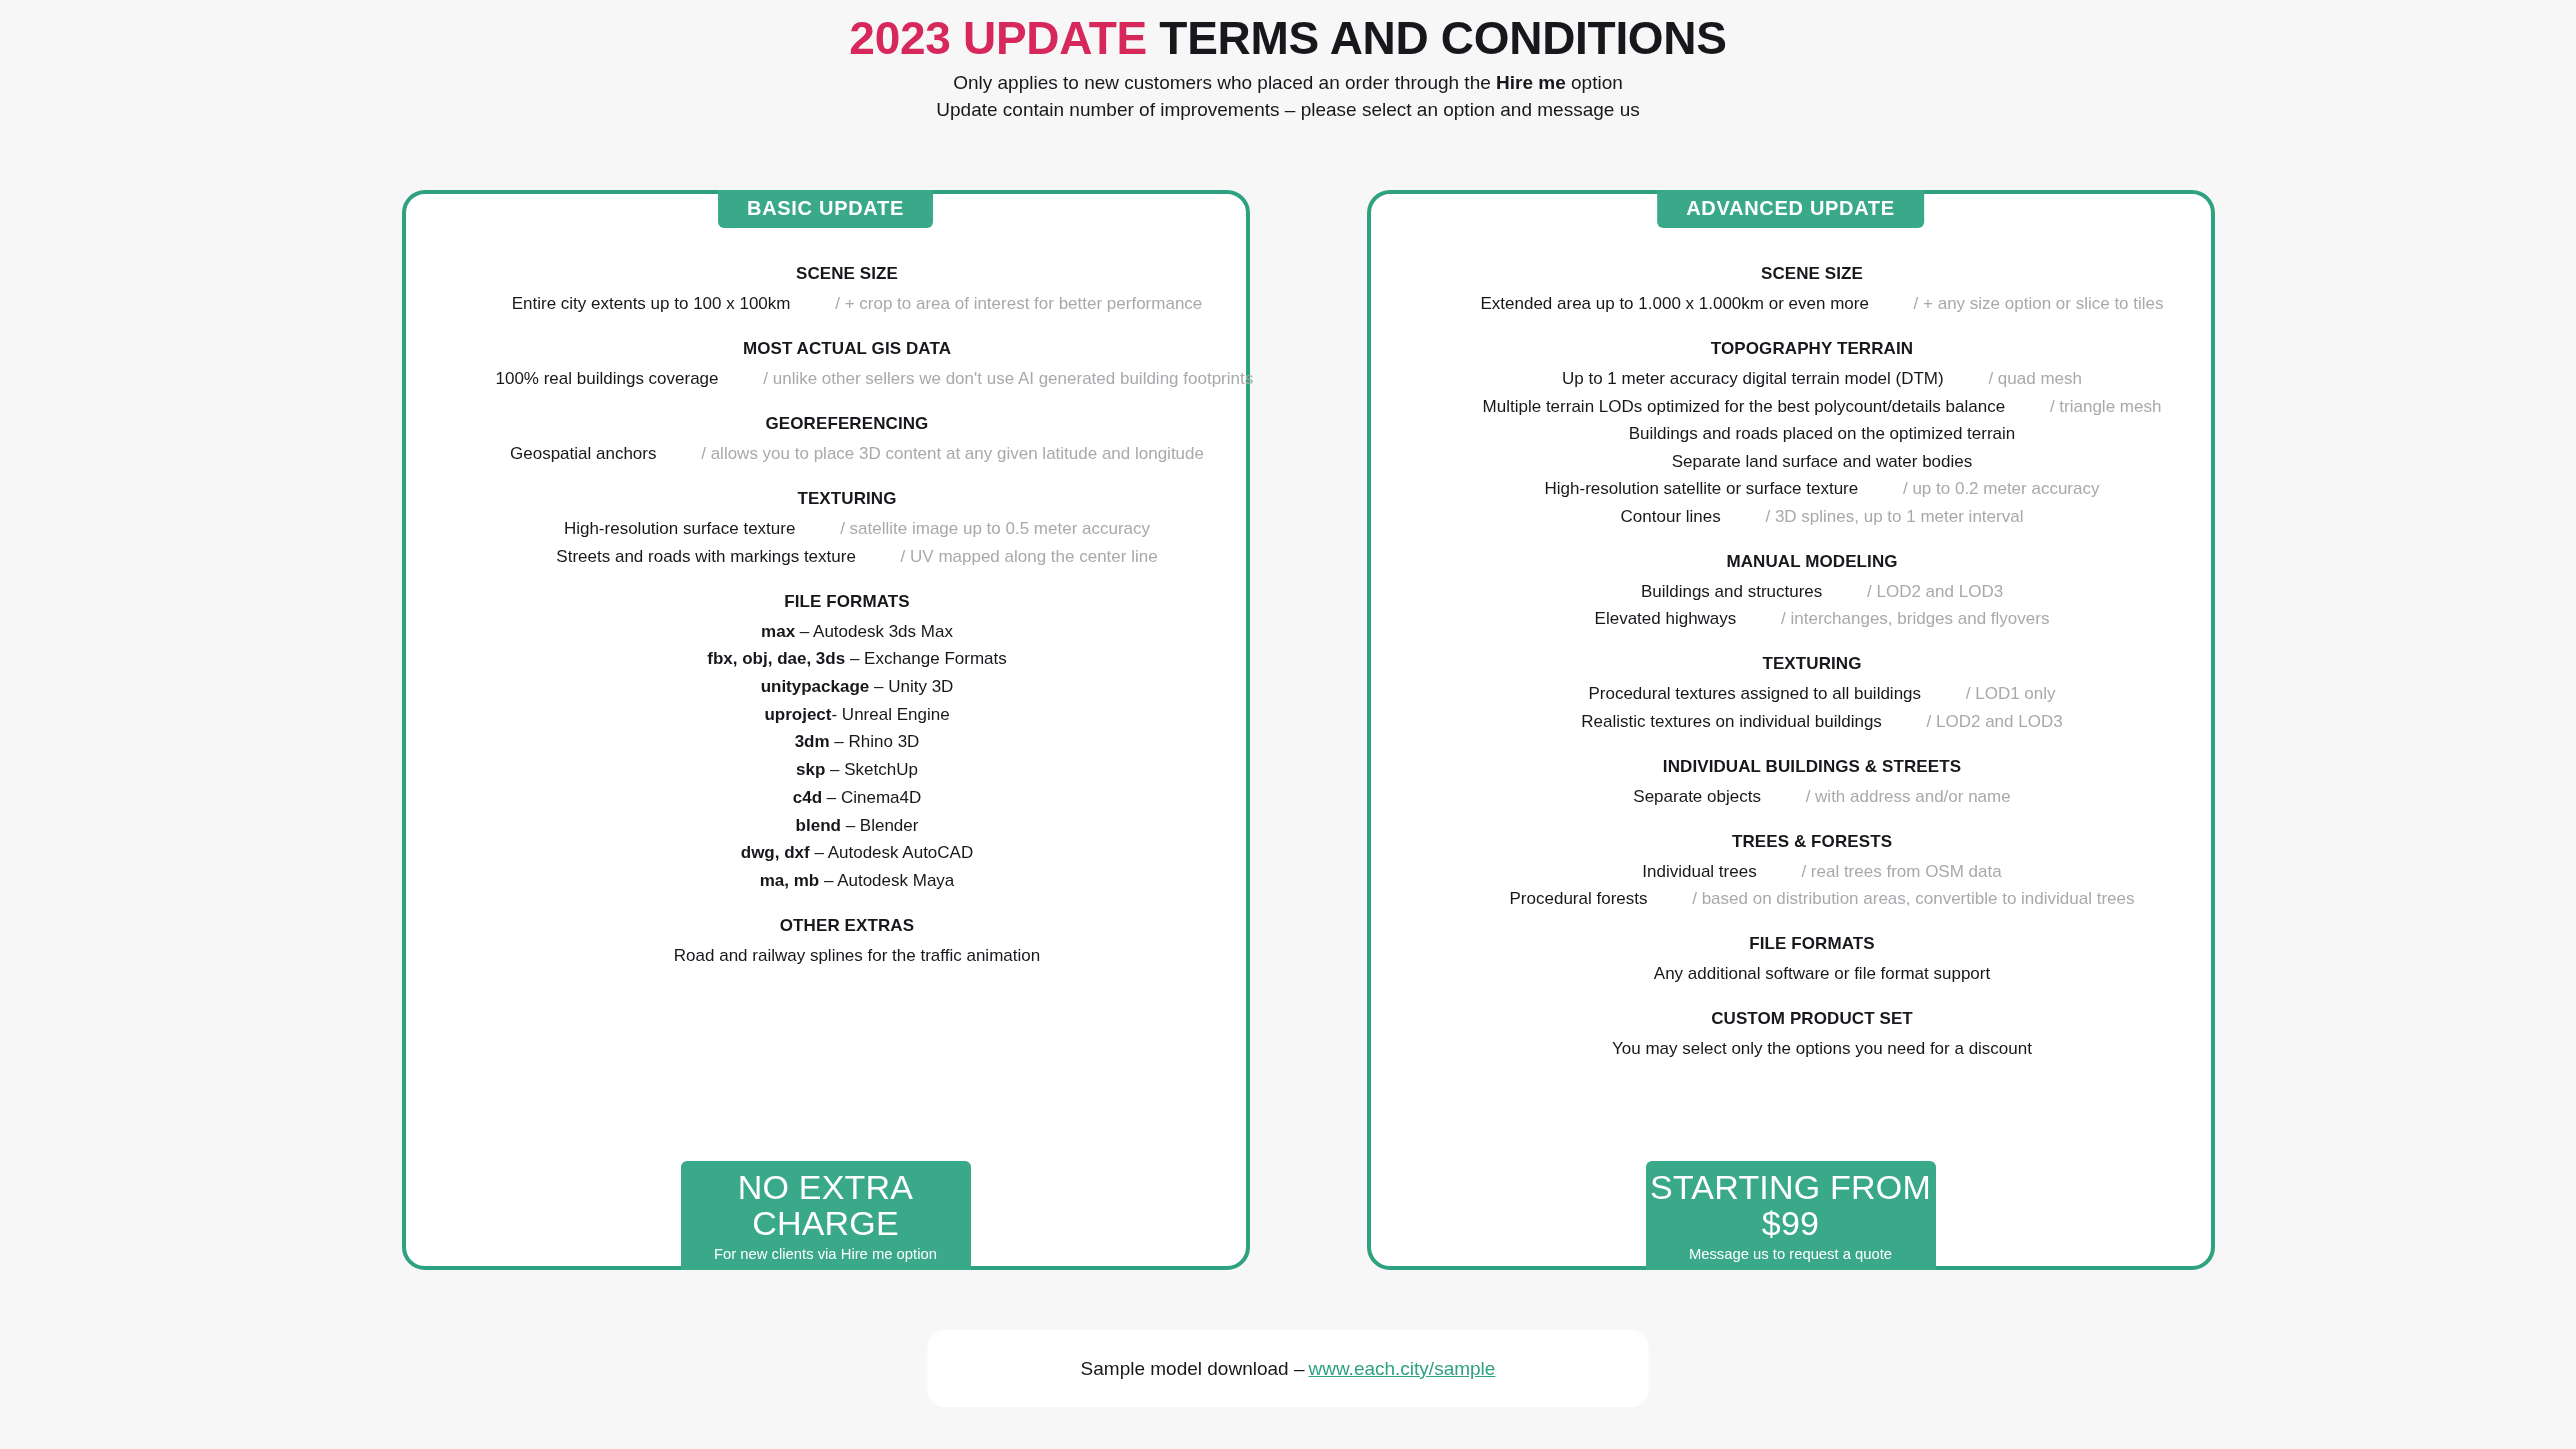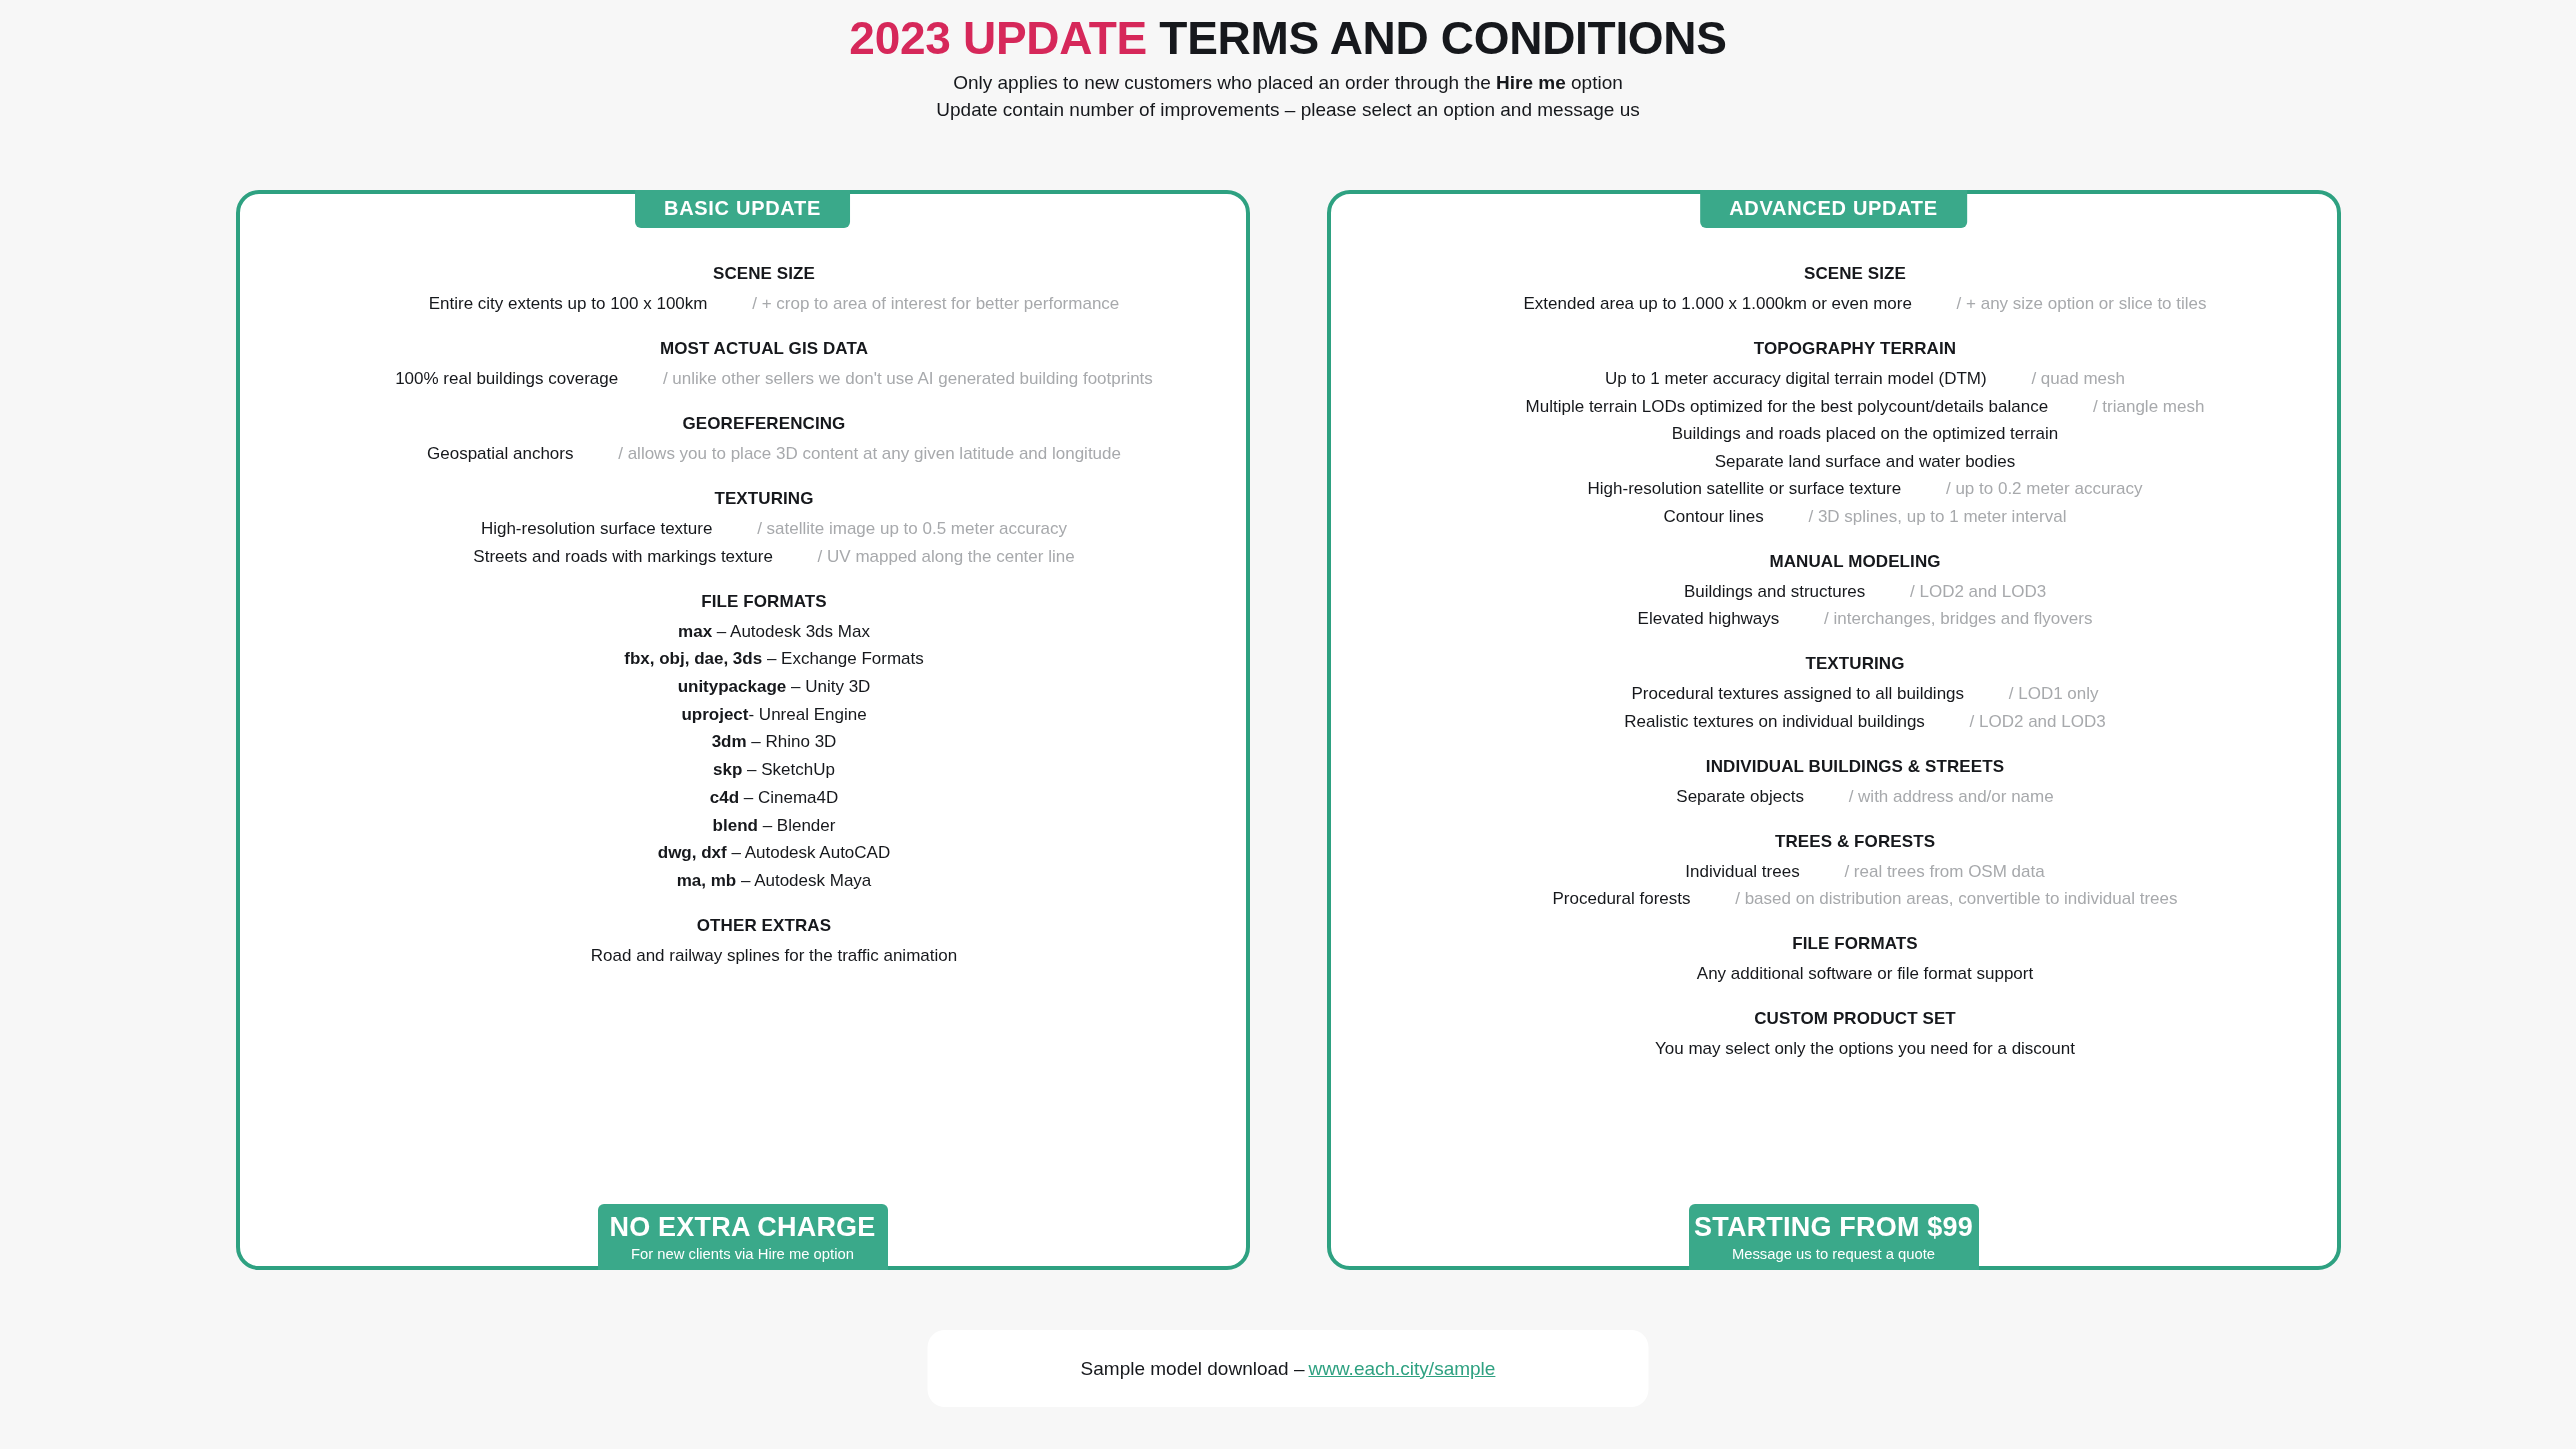--- a/index.html
+++ b/index.html
@@ -52,26 +52,27 @@
     position: absolute;
     top: 190px;
     left: 0;
     width: 2576px;
     display: flex;
     justify-content: center;
     gap: 77px;
   }
   .card {
     position: relative;
-    width: 1014px;
+    width: 848px;
     height: 1080px;
     background: #ffffff;
     border: 4px solid #2ea181;
     border-radius: 23px;
     box-sizing: border-box;
+    margin-left: 40px;
   }
   .card-tab {
     position: absolute;
     top: -4px;
     left: 50%;
     transform: translateX(-50%);
     background: #3aa98a;
     color: #ffffff;
     font-size: 20px;
     font-weight: bold;
@@ -114,22 +115,22 @@
     left: 50%;
     transform: translateX(-50%);
     background: #3aa98a;
     color: #ffffff;
     width: 290px;
     border-radius: 6px 6px 0 0;
     text-align: center;
     padding: 9.4px 0 8px;
   }
   .banner-title {
-    font-size: 27px;
-    font-weight: bold;
+    font-size: 34px;
+    font-weight: normal;
     letter-spacing: 0.2px;
     line-height: 1.05;
   }
   .banner-sub {
     font-size: 14.8px;
     margin-top: 4px;
     line-height: 1.1;
   }
 
   

